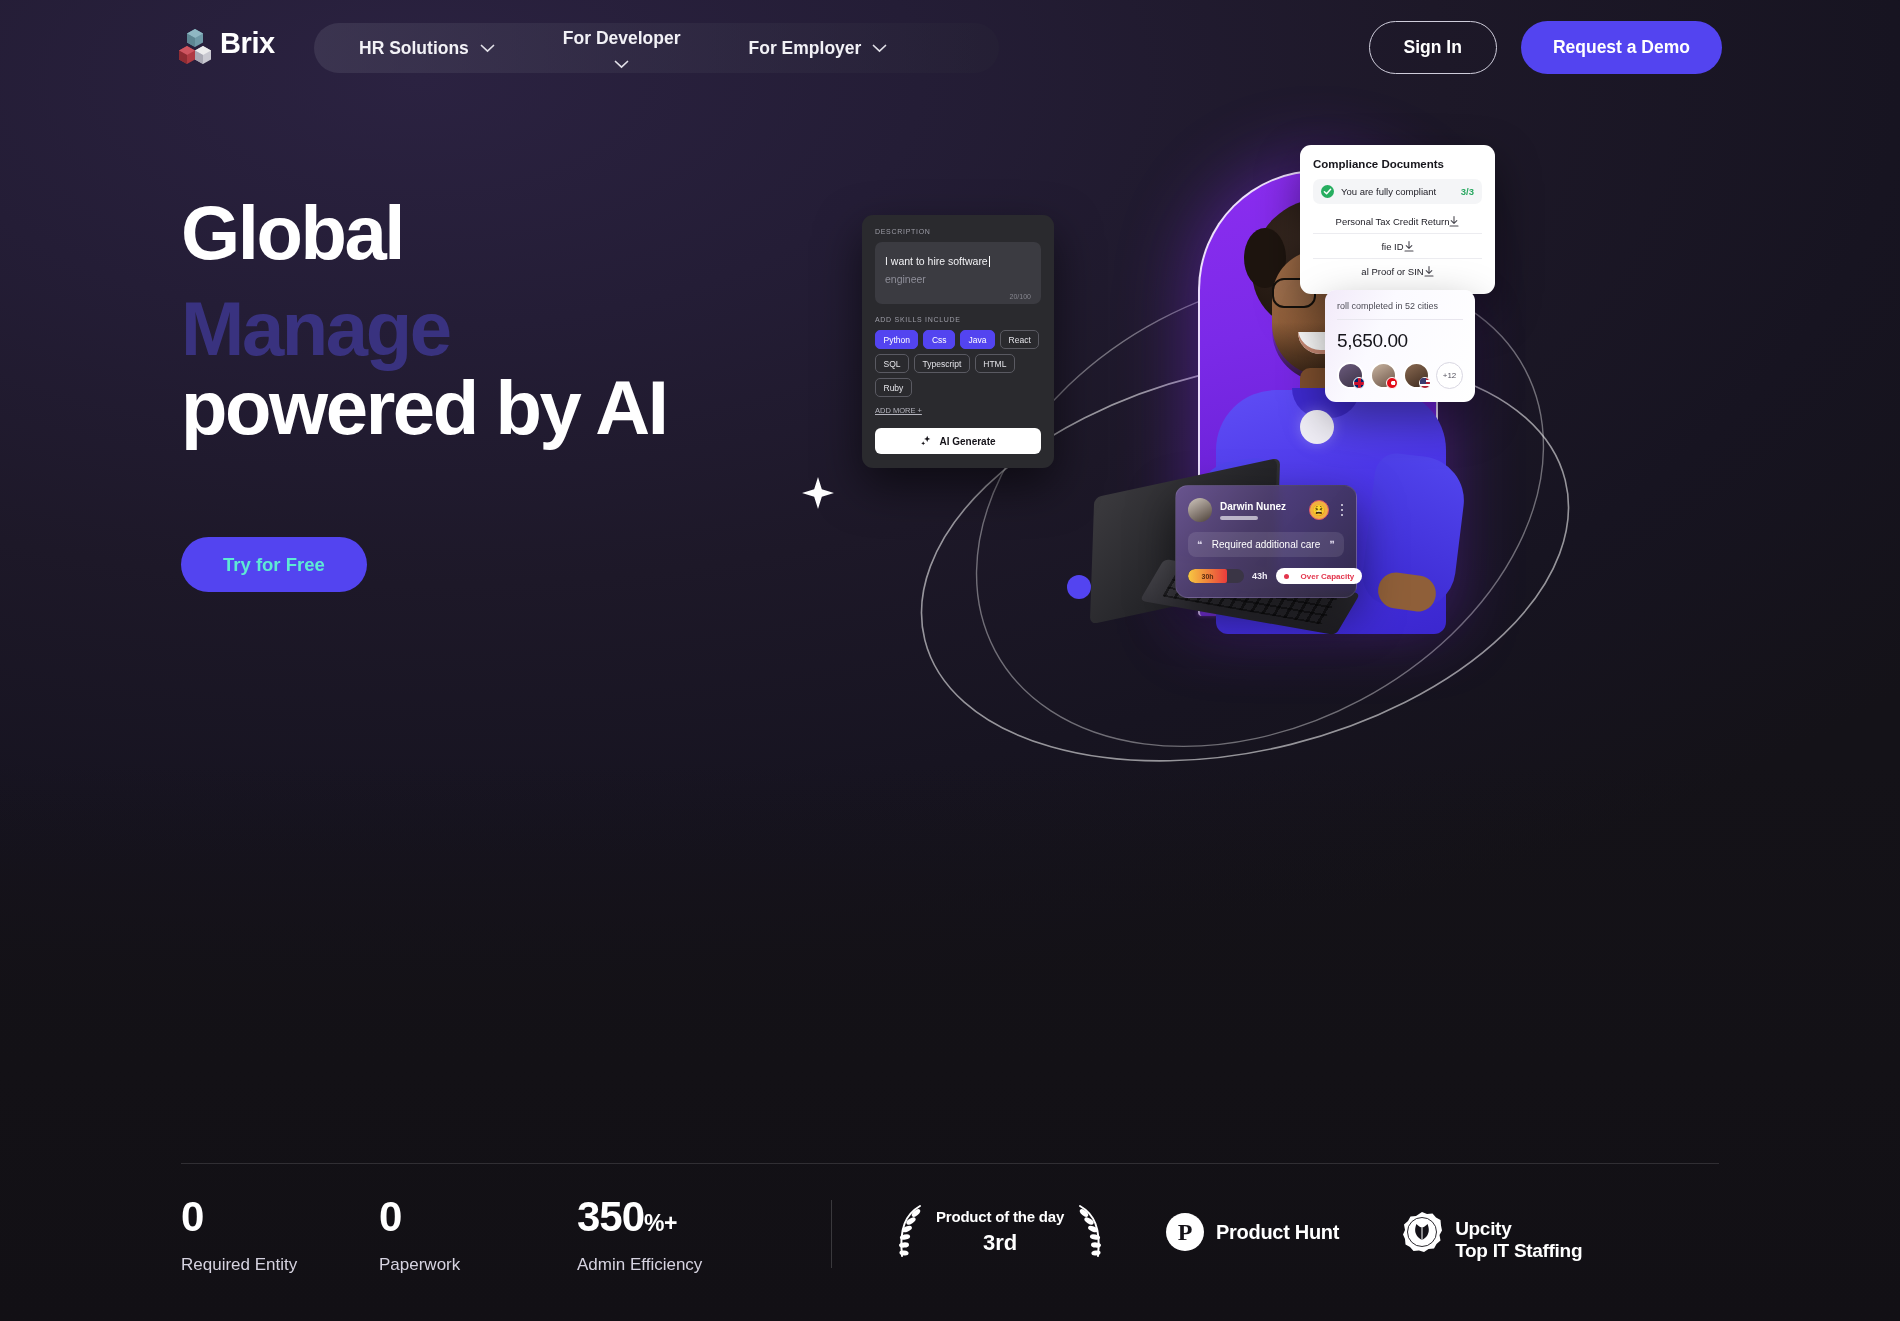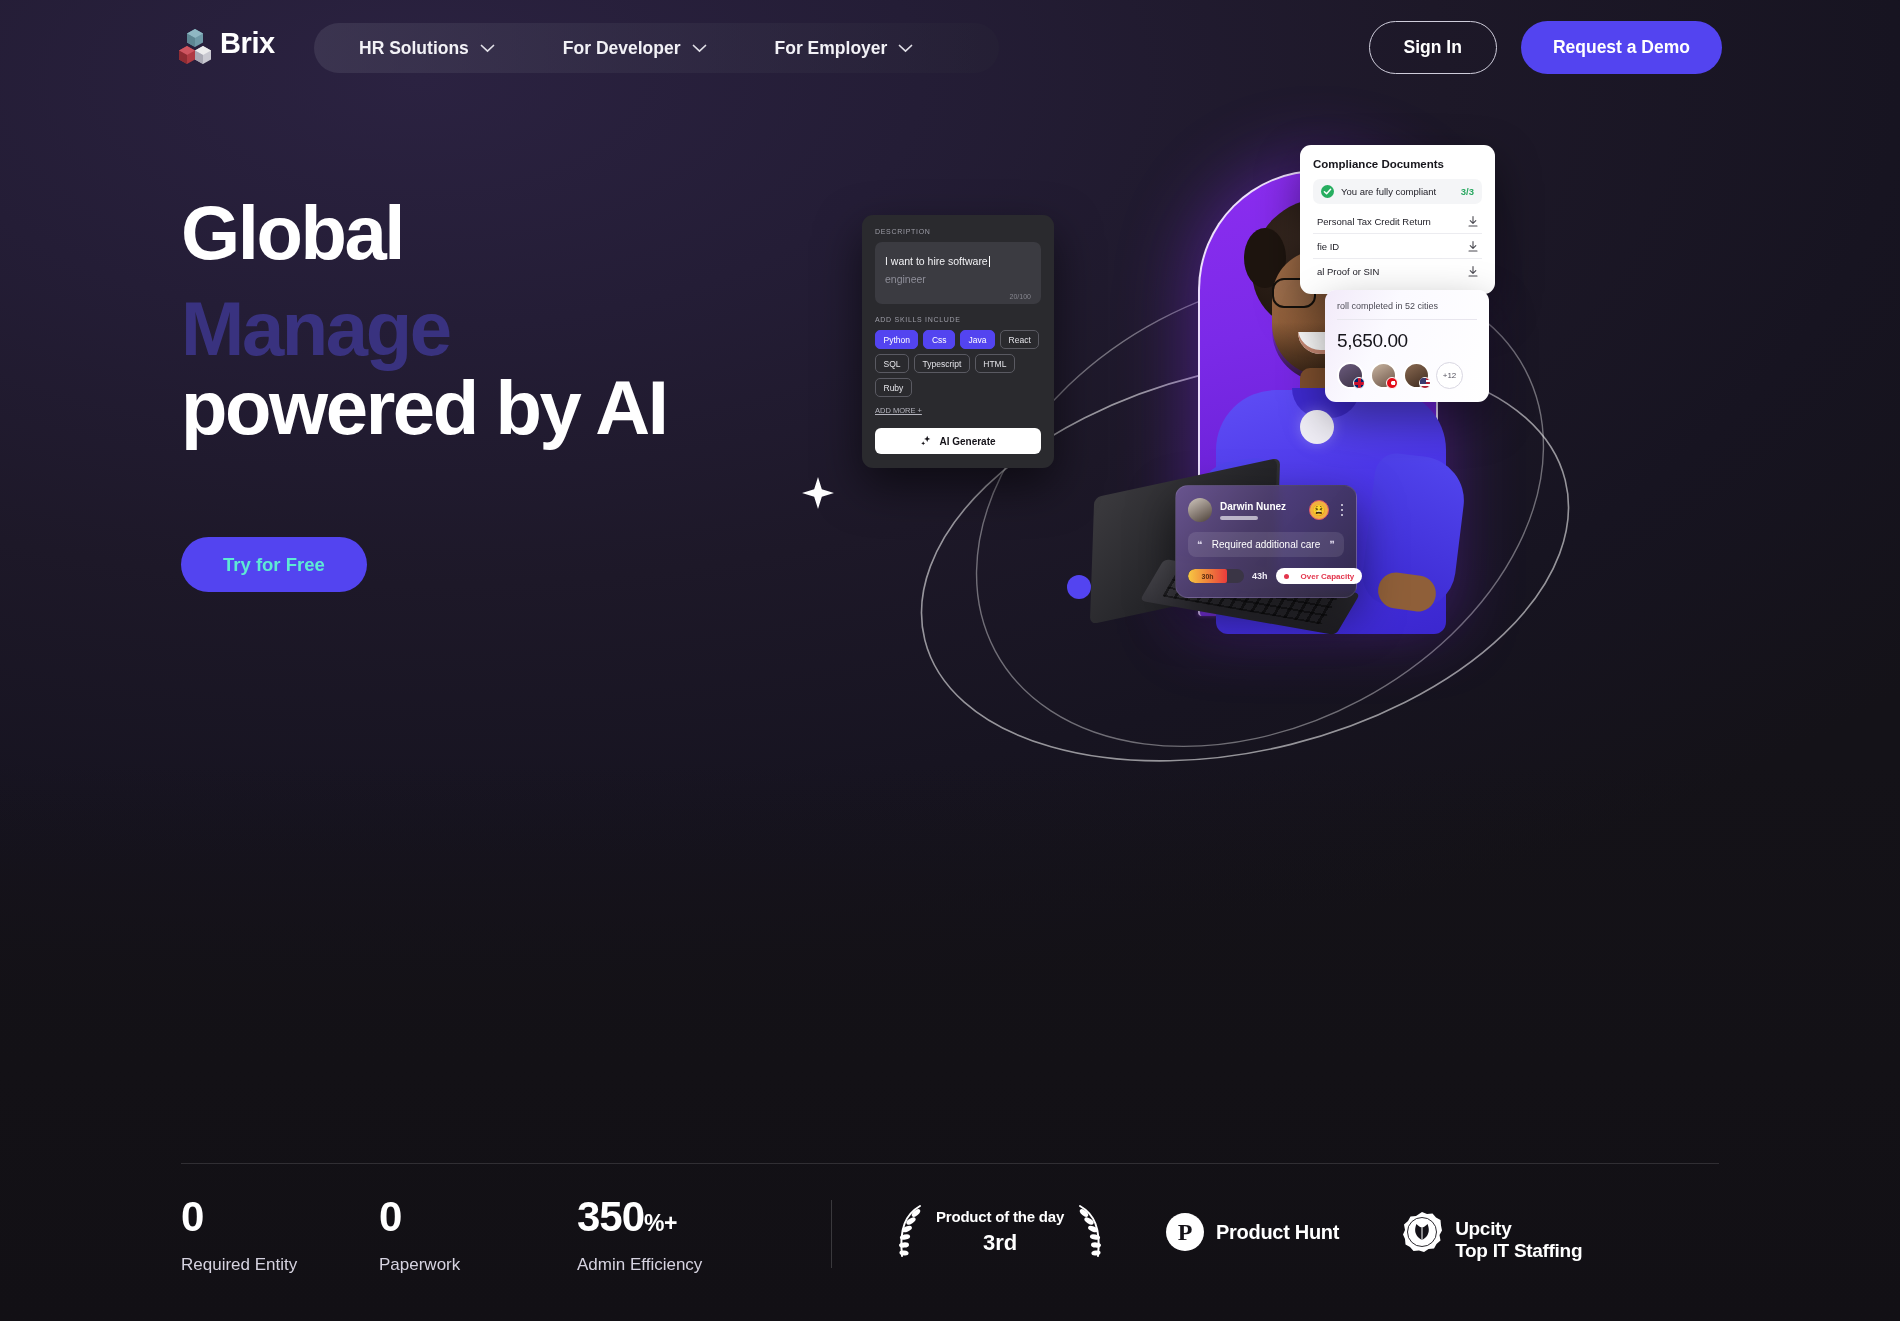--- a/index.html
+++ b/index.html
@@ -43,21 +43,21 @@
     width:685px; height:50px; border-radius:26px;
     background:linear-gradient(90deg, rgba(70,64,90,.62) 0%, rgba(58,53,77,.5) 45%, rgba(40,37,54,.32) 100%);
     display:flex; align-items:center;
   }
   .navitem {
     display:flex; align-items:center; gap:11px;
     font-size:17.5px; font-weight:600; color:#f2f1f6; cursor:pointer;
     white-space:nowrap;
   }
   .navitem:nth-child(1){ margin-left:45px; }
-  .navitem:nth-child(2){ margin-left:68px; }
+  .navitem:nth-child(2){ margin-left:68px;flex-direction:column; }
   .navitem:nth-child(3){ margin-left:68px; }
   .chev { width:15px; height:9px; display:block; opacity:.92; }
 
   .hdr-actions { position:absolute; right:178px; top:21px; display:flex; align-items:center; gap:24px; }
   .btn-signin {
     height:53px; padding:0 34px; border-radius:27px;
     border:1.4px solid #cfcddb; background:transparent; color:#fff;
     font-size:17.5px; font-weight:700; cursor:pointer; font-family:inherit;
   }
   .btn-demo {
@@ -257,30 +257,30 @@
   }
   .comp-title { font-size:11.5px; font-weight:600; color:#16151b; margin-bottom:9px; }
   .comp-ok {
     display:flex; align-items:center; gap:7px;
     background:#f4f5f7; border-radius:7px; padding:6px 8px; margin-bottom:5px;
   }
   .ok-ic { width:13px; height:13px; flex:none; }
   .comp-ok-txt { font-size:9.5px; color:#23222a; flex:1; }
   .comp-ok-cnt { font-size:9.5px; font-weight:600; color:#2aa862; }
   .comp-row {
-    display:flex; align-items:center; justify-content:space-between;
+    display:flex; align-items:center; justify-content:center;
     padding:6.5px 4px; font-size:9.5px; color:#23222a;
     border-bottom:1px solid #ececf0;
   }
   .comp-row:last-child { border-bottom:none; }
   .dl { width:10px; height:11px; flex:none; opacity:.85; }
 
   
   .card-pay {
-    left:395px; top:170px; width:164px; padding:11px 12px 13px;
+    left:395px; top:170px; width:150px; padding:11px 12px 13px;
     background:linear-gradient(115deg,#f2eaf9 0%,#fbfaff 36%,#ffffff 100%);
     color:#15141a; border-radius:11px;
     box-shadow:0 18px 45px rgba(0,0,0,.4);
   }
   .pay-sub { font-size:9px; color:#4c4b55; padding-bottom:8px; border-bottom:1px solid #e8e6ee; }
   .pay-amt { font-size:19px; font-weight:500; letter-spacing:-.4px; margin:10px 0 10px; color:#15141a; }
   .pay-avs { display:flex; align-items:center; }
   .av { width:27px; height:27px; border-radius:50%; border:2px solid #fff; position:relative; margin-right:6px; overflow:visible; }
   .av i { position:absolute; right:-3px; bottom:-2px; width:12px; height:12px; border-radius:50%; border:1.4px solid #fff; display:block; }
   .av1 { background:linear-gradient(150deg,#6a5a7c,#3d3346); }

